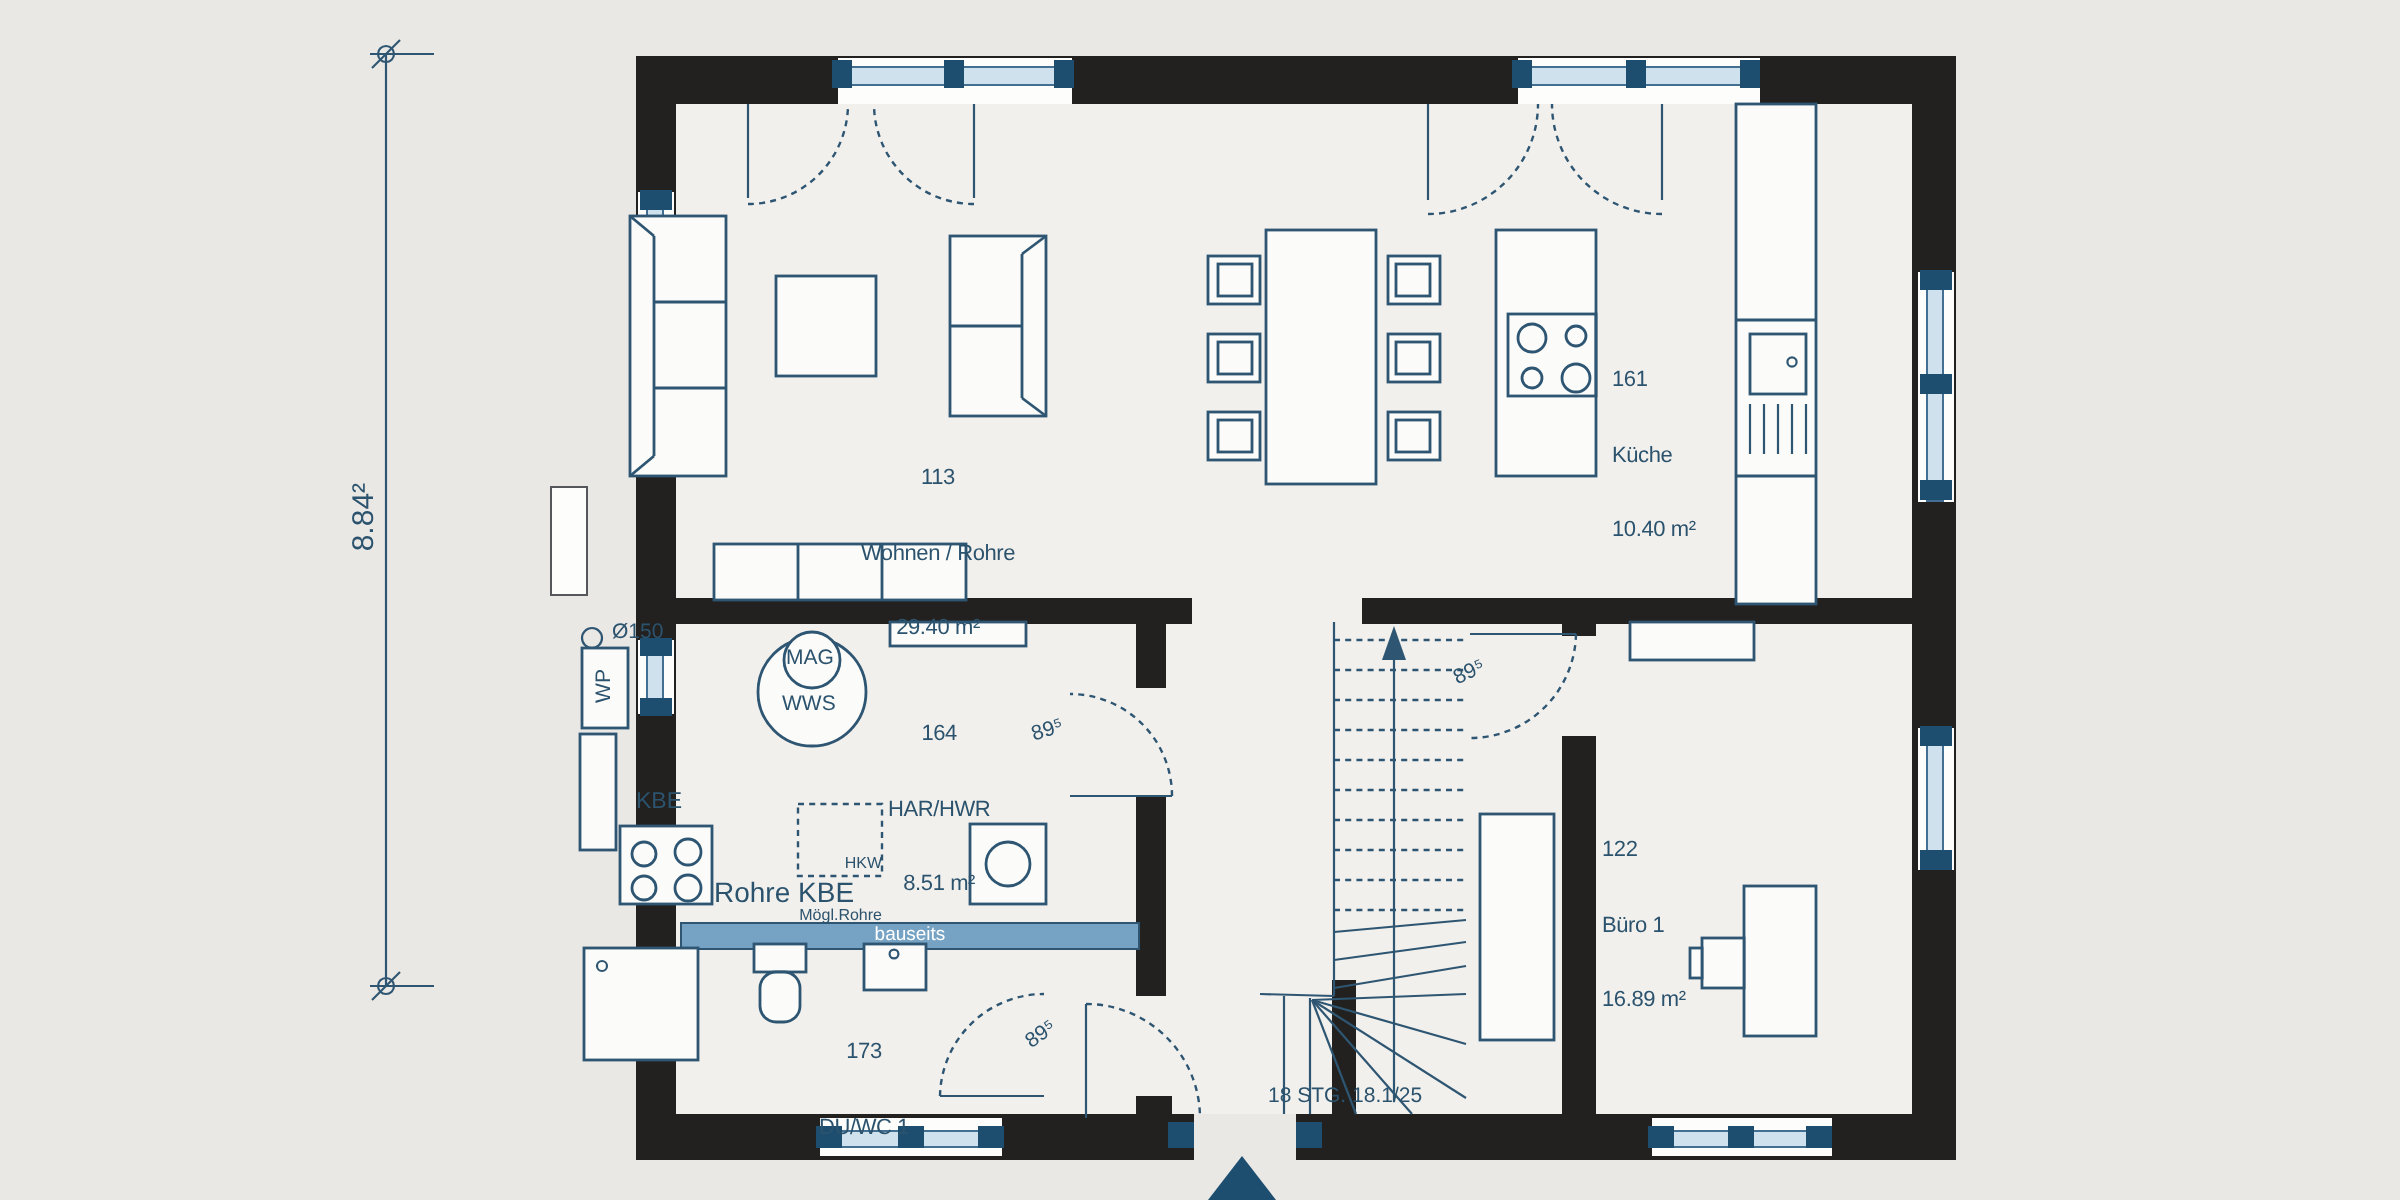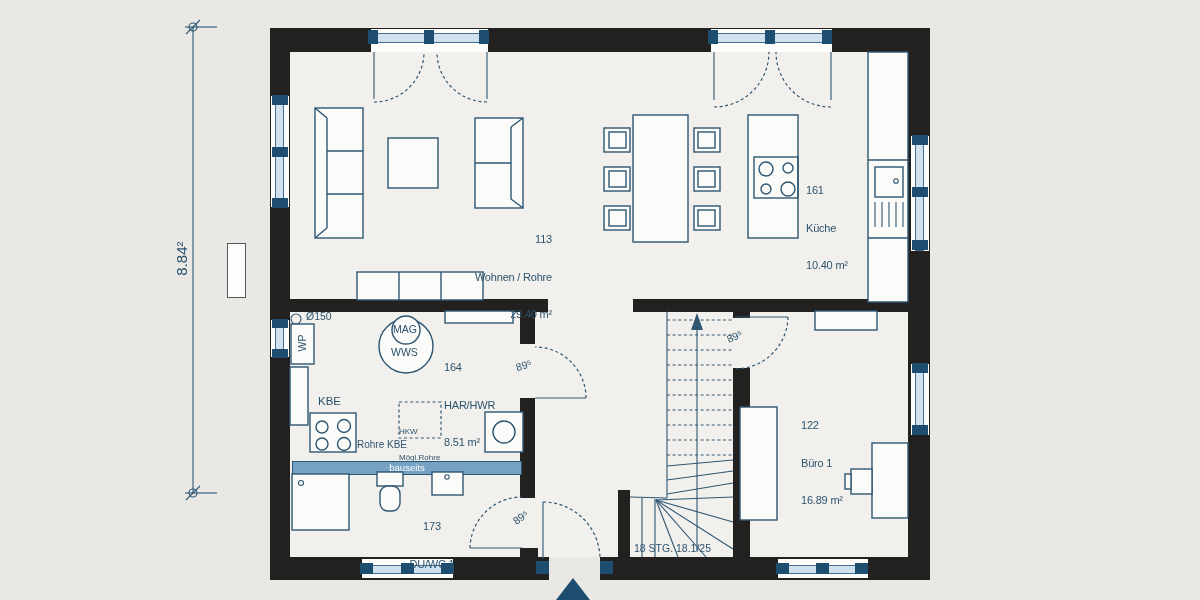--- a/index.html
+++ b/index.html
@@ -1,33 +1,33 @@
 <!DOCTYPE html>
 <html><head>
 <meta charset="utf-8">
 <title>Floor Plan</title>
 <style>
   html,body{margin:0;padding:0;background:#eae8e5;}
   .stage{position:relative;width:1200px;height:600px;background:#eae8e5;overflow:hidden;
          font-family:"Liberation Sans",sans-serif;}
-  .abs{position:absolute;}
+  .abs{position:absolute;margin-left:48px;}
   .floor{background:#f2f0ec;}
   .wall{background:#22211f;}
   .winbox{background:#fdfdfc;}
   .glass{background:#cfe1ec;border:1px solid #437092;box-sizing:border-box;}
   .jamb{background:#1d4e70;}
   .art{position:absolute;left:0;top:0;pointer-events:none;}
   .ln{stroke:#2e5673;stroke-width:1.4;fill:none;}
   .fw{fill:#fbfbf9;}
   .dash{stroke-dasharray:3 2.6;stroke-width:1.2;}
   .thin{stroke-width:1.1;}
   .lbl{position:absolute;color:#2c536e;font-size:11px;line-height:1.14;letter-spacing:-0.2px;white-space:pre;}
   .lbl.center{text-align:center;}
   .small{font-size:10.5px;letter-spacing:0;}
-  .tiny{font-size:8px;line-height:1.1;letter-spacing:0;text-align:left;}
+  .tiny{font-size:8px;line-height:1.1;letter-spacing:0;text-align:right;}
   .bar{background:#76a2c3;border:1px solid #2e5673;box-sizing:border-box;color:#ffffff;
        font-size:9.5px;text-align:center;line-height:12px;letter-spacing:0;}
   .rot90{transform:rotate(-90deg);transform-origin:center center;}
   .tri{width:0;height:0;border-left:17px solid transparent;border-right:17px solid transparent;
        border-bottom:22px solid #1d4e70;}
   .chimney{background:#fdfdfc;border:1.5px solid #56575a;box-sizing:border-box;}
 </style>
 </head>
 <body>
 
@@ -289,31 +289,31 @@
       <line class="ln thin" x1="656" y1="500" x2="678" y2="557"></line>
       <line class="ln thin" x1="642" y1="498" x2="642" y2="557"></line>
       <line class="ln thin" x1="655" y1="499" x2="655" y2="557"></line>
     </g>
     <g>
       <line class="ln thin" x1="697" y1="551" x2="697" y2="324"></line>
       <polygon points="691,330 703,330 697,313" fill="#2e5673"></polygon>
     </g>
   </svg>
 
-  <div class="lbl center" style="left:410px;top:208px;width:142px;text-align:right;">
+  <div class="lbl center" style="left:398px;top:208px;width:142px;">
     <div>113</div>
     <div>Wohnen / Rohre</div>
     <div>29.40 m²</div>
   </div>
   <div class="lbl" style="left:806px;top:159px;">
     <div>161</div>
     <div>Küche</div>
     <div>10.40 m²</div>
   </div>
-  <div class="lbl" style="left:444px;top:336px;">
+  <div class="lbl" style="left:444px;top:336px;text-align:center;">
     <div>164</div>
     <div>HAR/HWR</div>
     <div>8.51 m²</div>
   </div>
   <div class="lbl" style="left:801px;top:394px;">
     <div>122</div>
     <div>Büro 1</div>
     <div>16.89 m²</div>
   </div>
   <div class="lbl center" style="left:388px;top:495px;width:88px;">
@@ -322,21 +322,21 @@
     
   </div>
 
   <div class="lbl small rot90" style="left:152px;top:250px;width:60px;font-size:15px;text-align:center;">8.84²</div>
 
   <div class="lbl small" style="left:306px;top:311px;">Ø150</div>
   <div class="lbl small rot90" style="left:289px;top:337px;width:28px;text-align:center;">WP</div>
   <div class="lbl small" style="left:393px;top:324px;">MAG</div>
   <div class="lbl small" style="left:391px;top:347px;">WWS</div>
   <div class="lbl small" style="left:318px;top:395px;font-size:11.5px;">KBE</div>
-  <div class="lbl small" style="left:357px;top:439px;font-size:10px;">Rohre KBE</div>
+  <div class="lbl small" style="left:357px;top:439px;font-size:14px;">Rohre KBE</div>
   <div class="lbl tiny" style="left:399px;top:410px;width:42px;">
     <div>HKW</div>
     <div>Mögl.Rohre</div>
   </div>
   <div class="lbl small" style="left:634px;top:543px;">18 STG. 18.1/25</div>
 
   <div class="lbl small" style="left:516px;top:360px;transform:rotate(-18deg);">89⁵</div>
   <div class="lbl small" style="left:727px;top:331px;transform:rotate(-25deg);">89⁵</div>
   <div class="lbl small" style="left:513px;top:512px;transform:rotate(-35deg);">89⁵</div>
 

